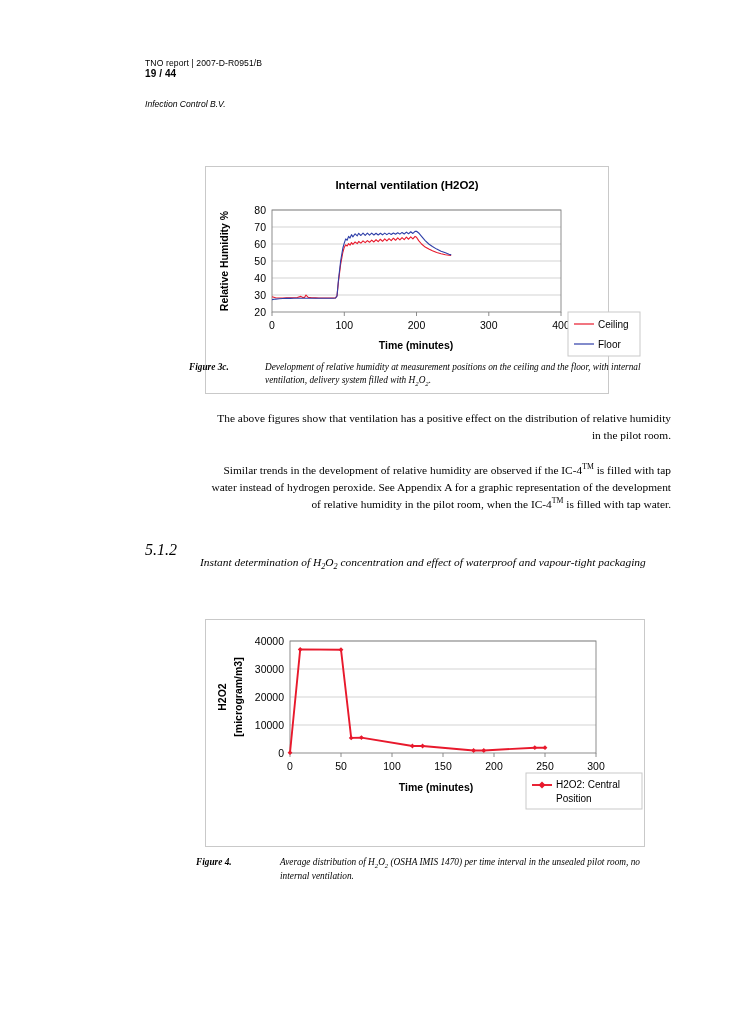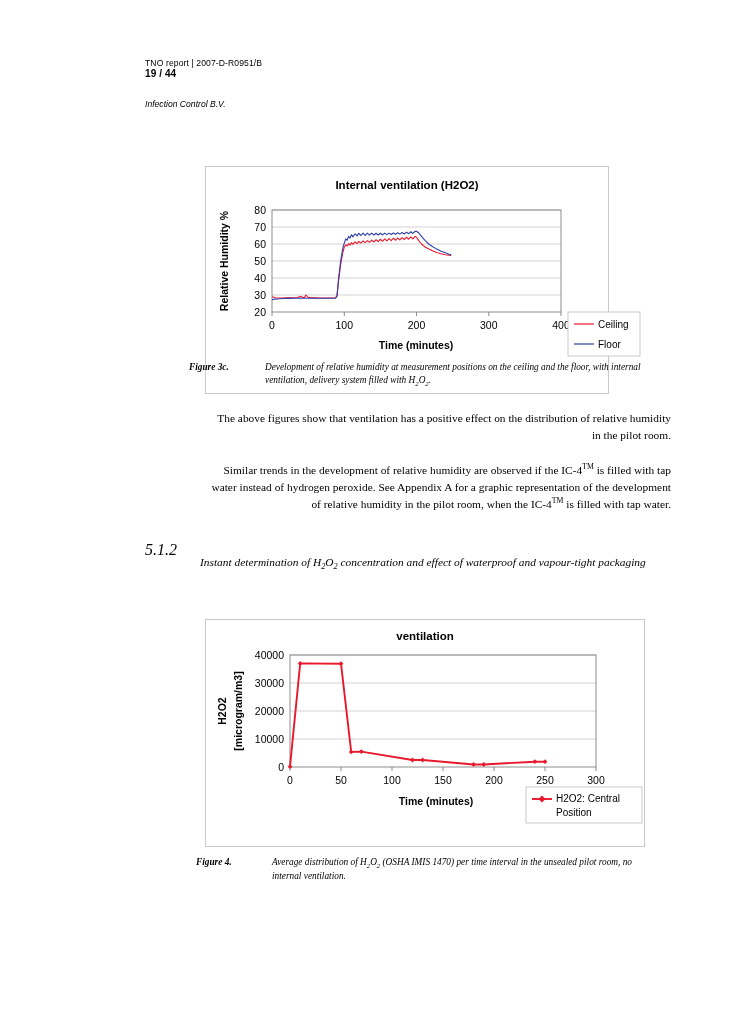--- a/index.html
+++ b/index.html
@@ -212,21 +212,20 @@
 
 <div class="section-block">
   <div class="section-num">5.1.2</div>
   <div class="section-body">
     <div class="section-heading"><span>Instant determination of H</span><sub>2</sub><span>O</span><sub>2</sub><span> concentration and effect of waterproof and vapour-tight packaging</span></div>
   </div>
 </div>
 
 <div class="chart-frame" style="left:205px; top:619px; width:440px; height:228px;">
   <div class="chart-title" style="margin-top:9px;">
-    <div>ventilation</div>
   </div>
 
   <div class="chart-svg-wrap">
     <svg width="438" height="184" viewBox="0 0 438 184">
 
       <g>
         <line class="gridline" x1="84" y1="12" x2="390" y2="12"></line>
         <line class="gridline" x1="84" y1="40" x2="390" y2="40"></line>
         <line class="gridline" x1="84" y1="68" x2="390" y2="68"></line>
         <line class="gridline" x1="84" y1="96" x2="390" y2="96"></line>
@@ -281,16 +280,16 @@
         <rect class="legend-box" x="320" y="144" width="116" height="36"></rect>
         <line x1="326" y1="156" x2="346" y2="156" stroke="#e8192c" stroke-width="1.9"></line>
         <path d="M 336 152.5 L 339.5 156 L 336 159.5 L 332.5 156 Z" fill="#e8192c"></path>
         <text class="legend-text" x="350" y="159">H2O2: Central</text>
         <text class="legend-text" x="350" y="173">Position</text>
       </g>
     </svg>
   </div>
 </div>
 
-<div class="figure-caption" style="left:196px; top:856px; width:464px;">
+<div class="figure-caption" style="left:196px; top:856px; width:464px;gap:8px;">
   <span class="fc-label">Figure 4.</span>
   <span class="fc-text"><span>Average distribution of H</span><sub>2</sub><span>O</span><sub>2</sub><span> (OSHA IMIS 1470) per time interval in the unsealed pilot room, no internal ventilation.</span></span>
 </div>
 
 </body></html>

